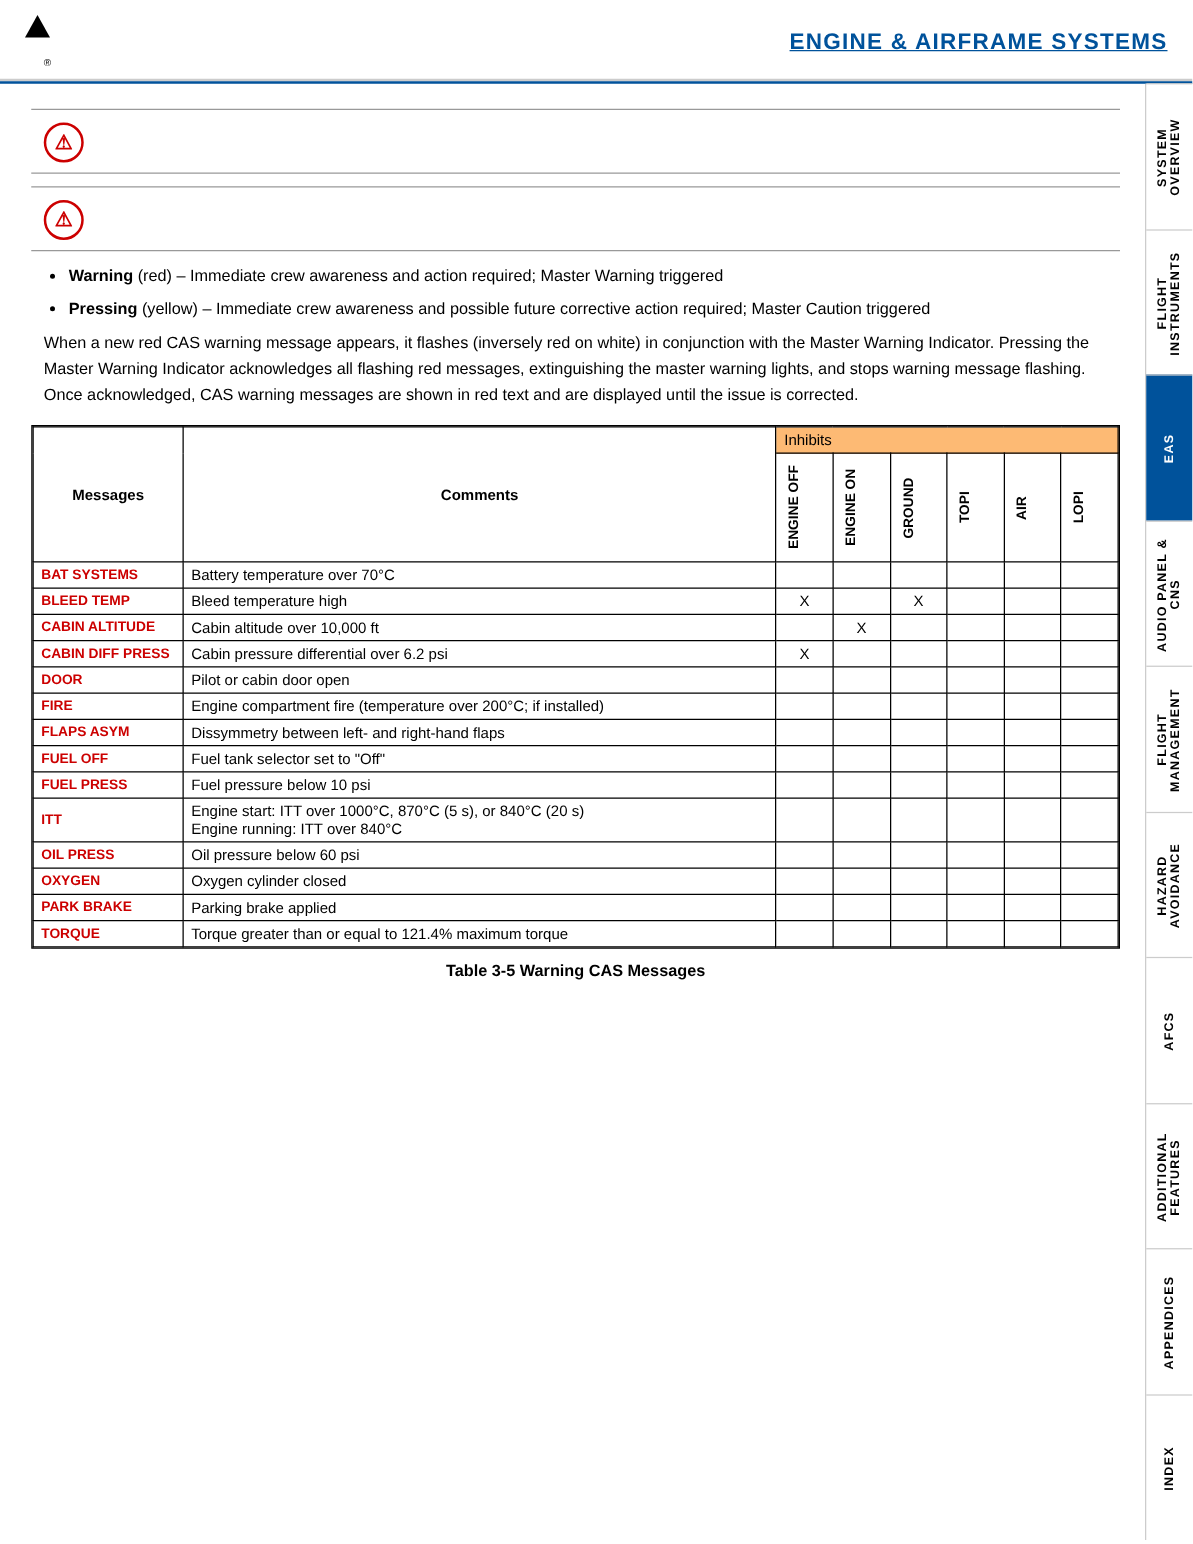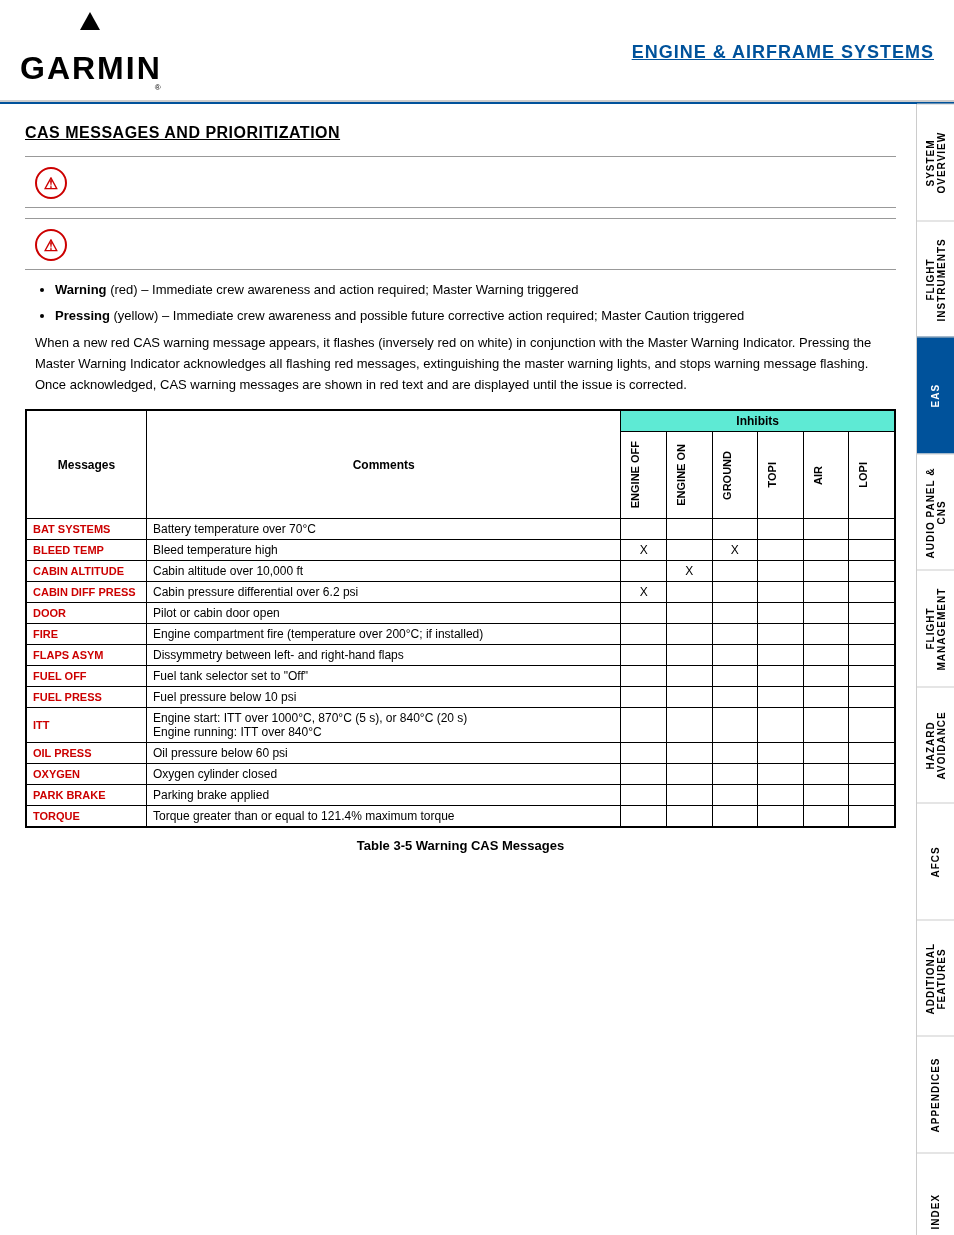--- a/index.html
+++ b/index.html
@@ -178,23 +178,23 @@
       width: 100%;
       border-collapse: collapse;
       font-size: 12px;
     }
     th, td {
       border: 1px solid #000;
       padding: 3px 6px;
       vertical-align: middle;
     }
     .inhibits-header {
-      text-align: center;
-      font-weight: bold;
-      background: #5eead4;
+      text-align: left;
+      font-weight: normal;
+      background: #fdba74;
     }
     .col-header-rotated {
       writing-mode: vertical-rl;
       transform: rotate(180deg);
       font-size: 11px;
       font-weight: bold;
       text-align: center;
       white-space: nowrap;
       padding: 6px 2px;
       min-width: 20px;
@@ -242,33 +242,31 @@
       margin: 0 0 0 0;
     }
   </style>
 </head>
 <body>
 
 <div class="header">
   <div class="logo-area">
     <div style="display:flex; flex-direction:column; align-items:center;">
       <div class="logo-triangle"></div>
-      <span class="logo-text">GARMIN</span>
       <span style="font-size:8px; letter-spacing:1px; align-self:flex-end; margin-top:-4px;">®</span>
     </div>
   </div>
   <div class="header-title">ENGINE &amp; AIRFRAME SYSTEMS</div>
 </div>
 <hr class="header-divider">
 
 <div class="main-container">
 
   <div class="content">
 
-    <div class="section-title">CAS MESSAGES AND PRIORITIZATION</div>
 
     <div class="note-box">
       <div class="note-icon">
         <span class="note-icon-inner">⚠</span>
       </div>
     </div>
 
     <div class="note-box">
       <div class="note-icon">
         <span class="note-icon-inner">⚠</span>

